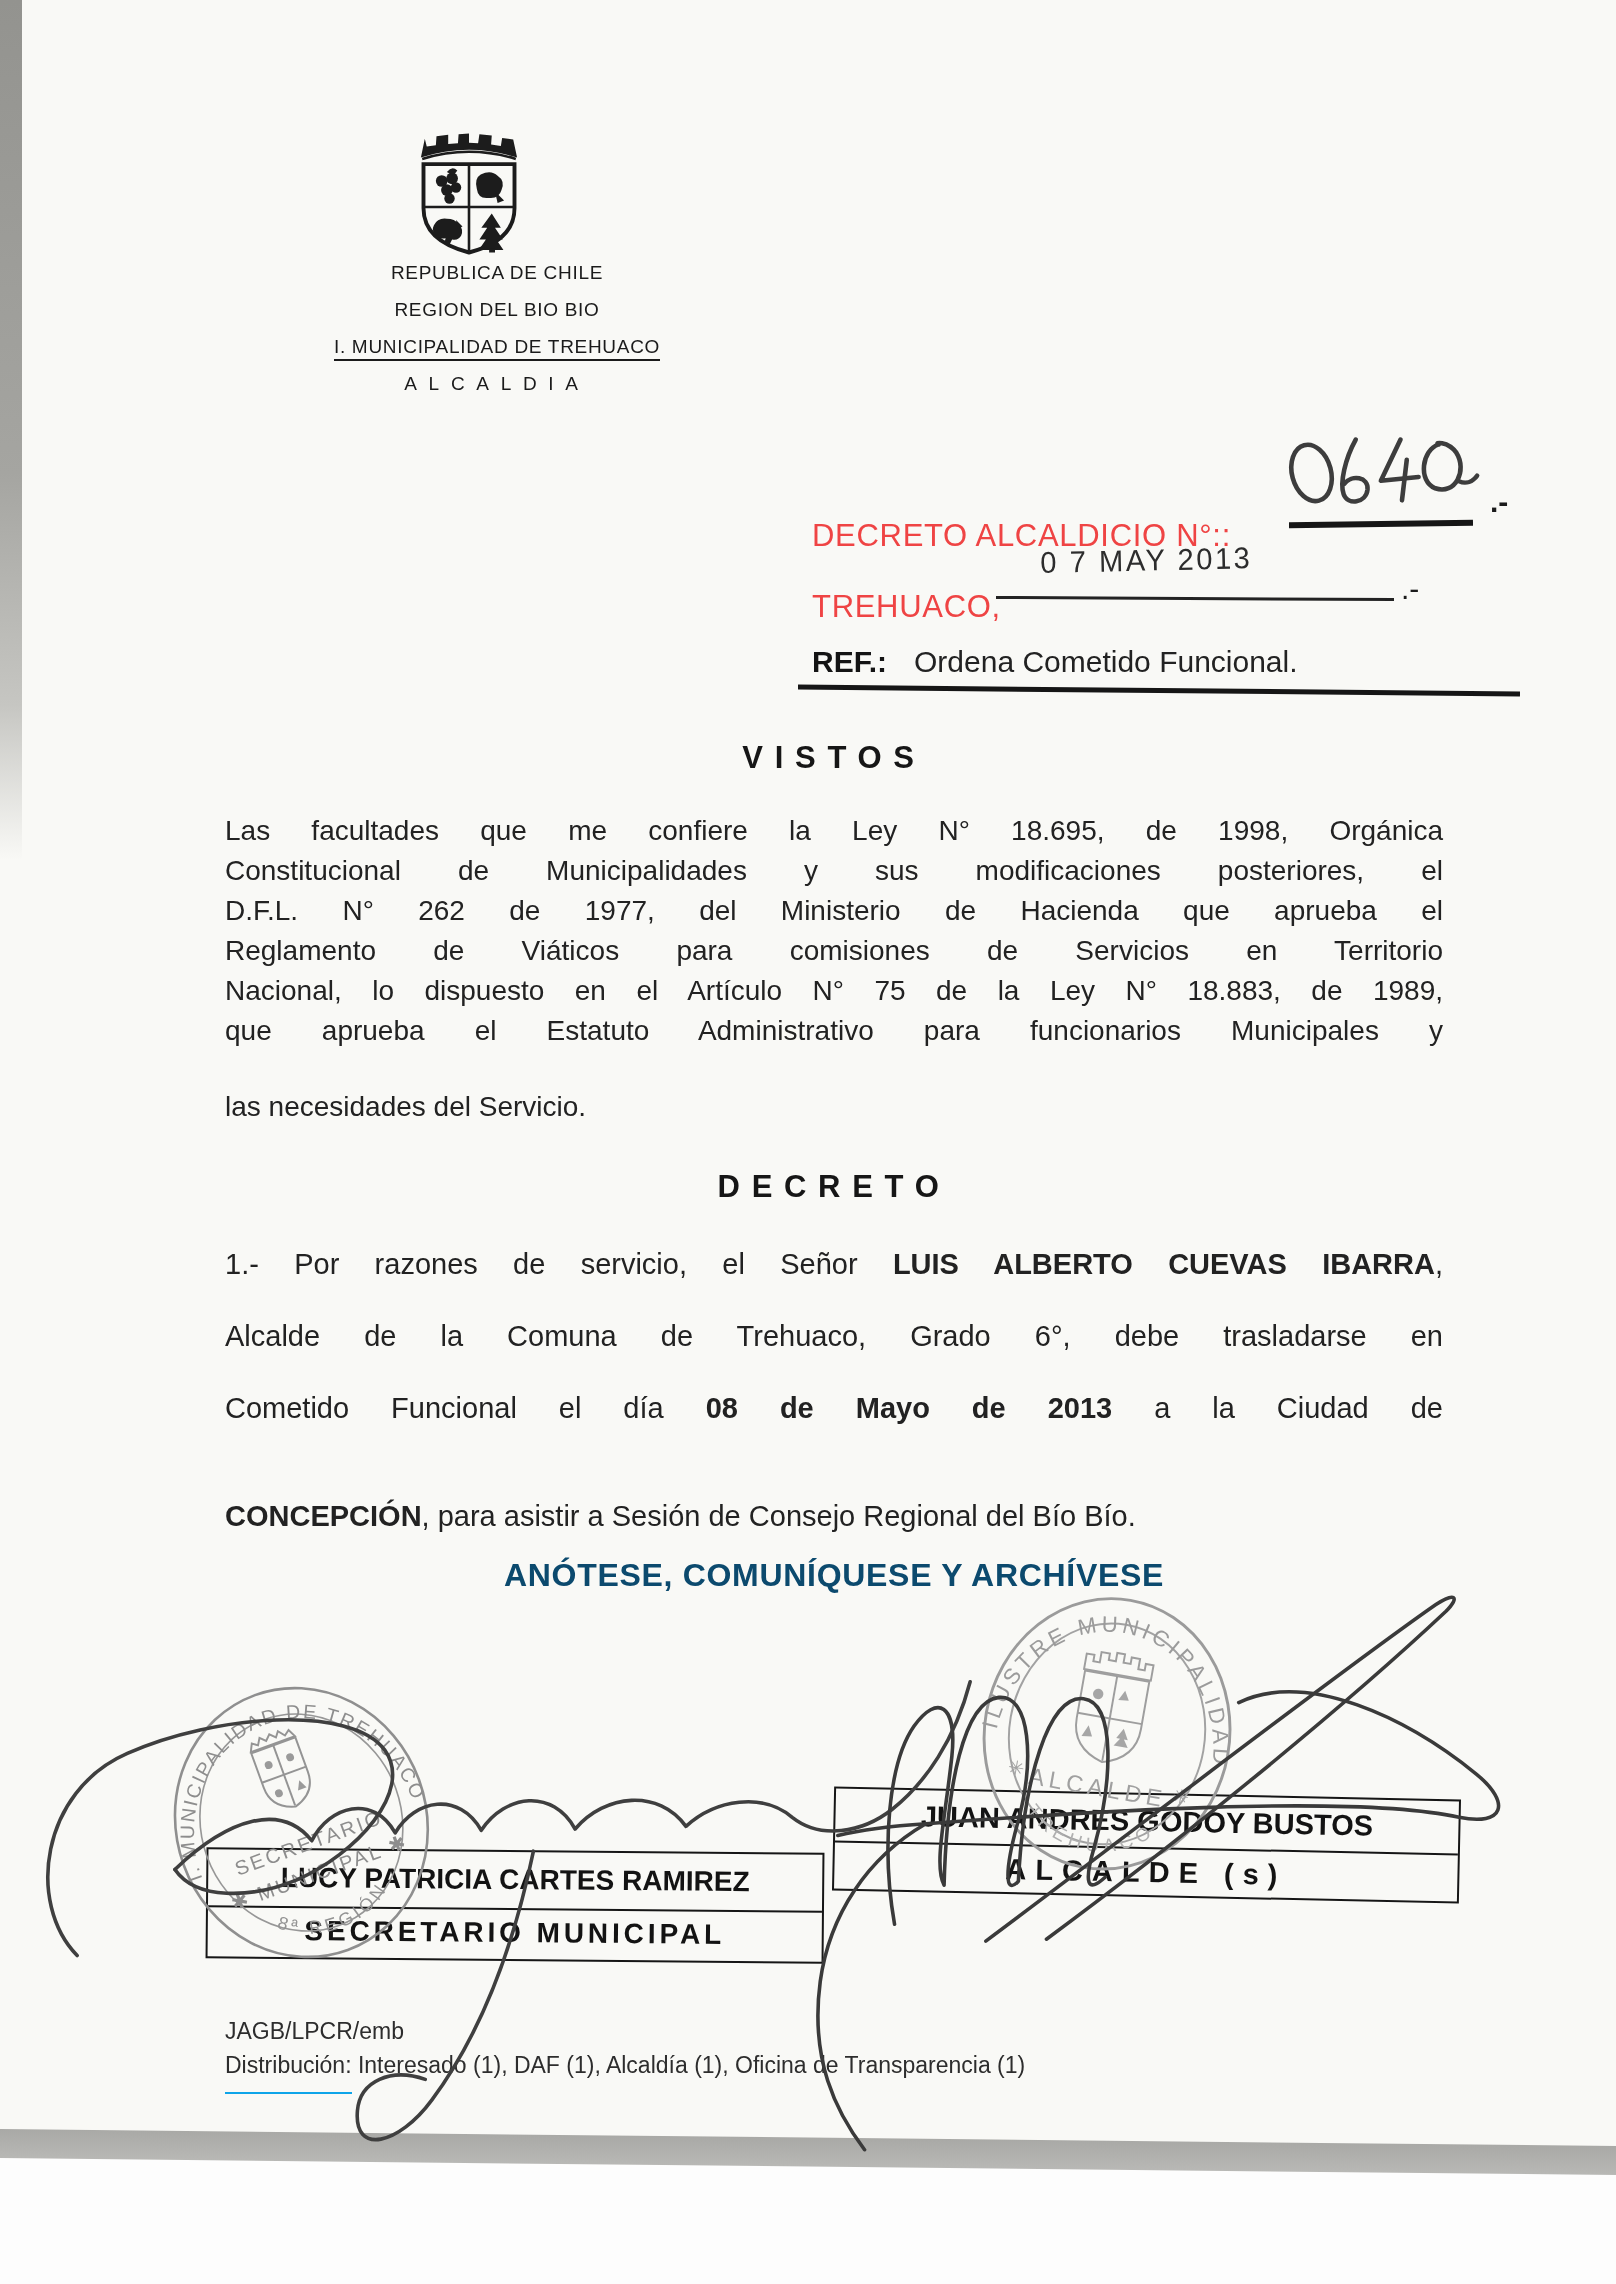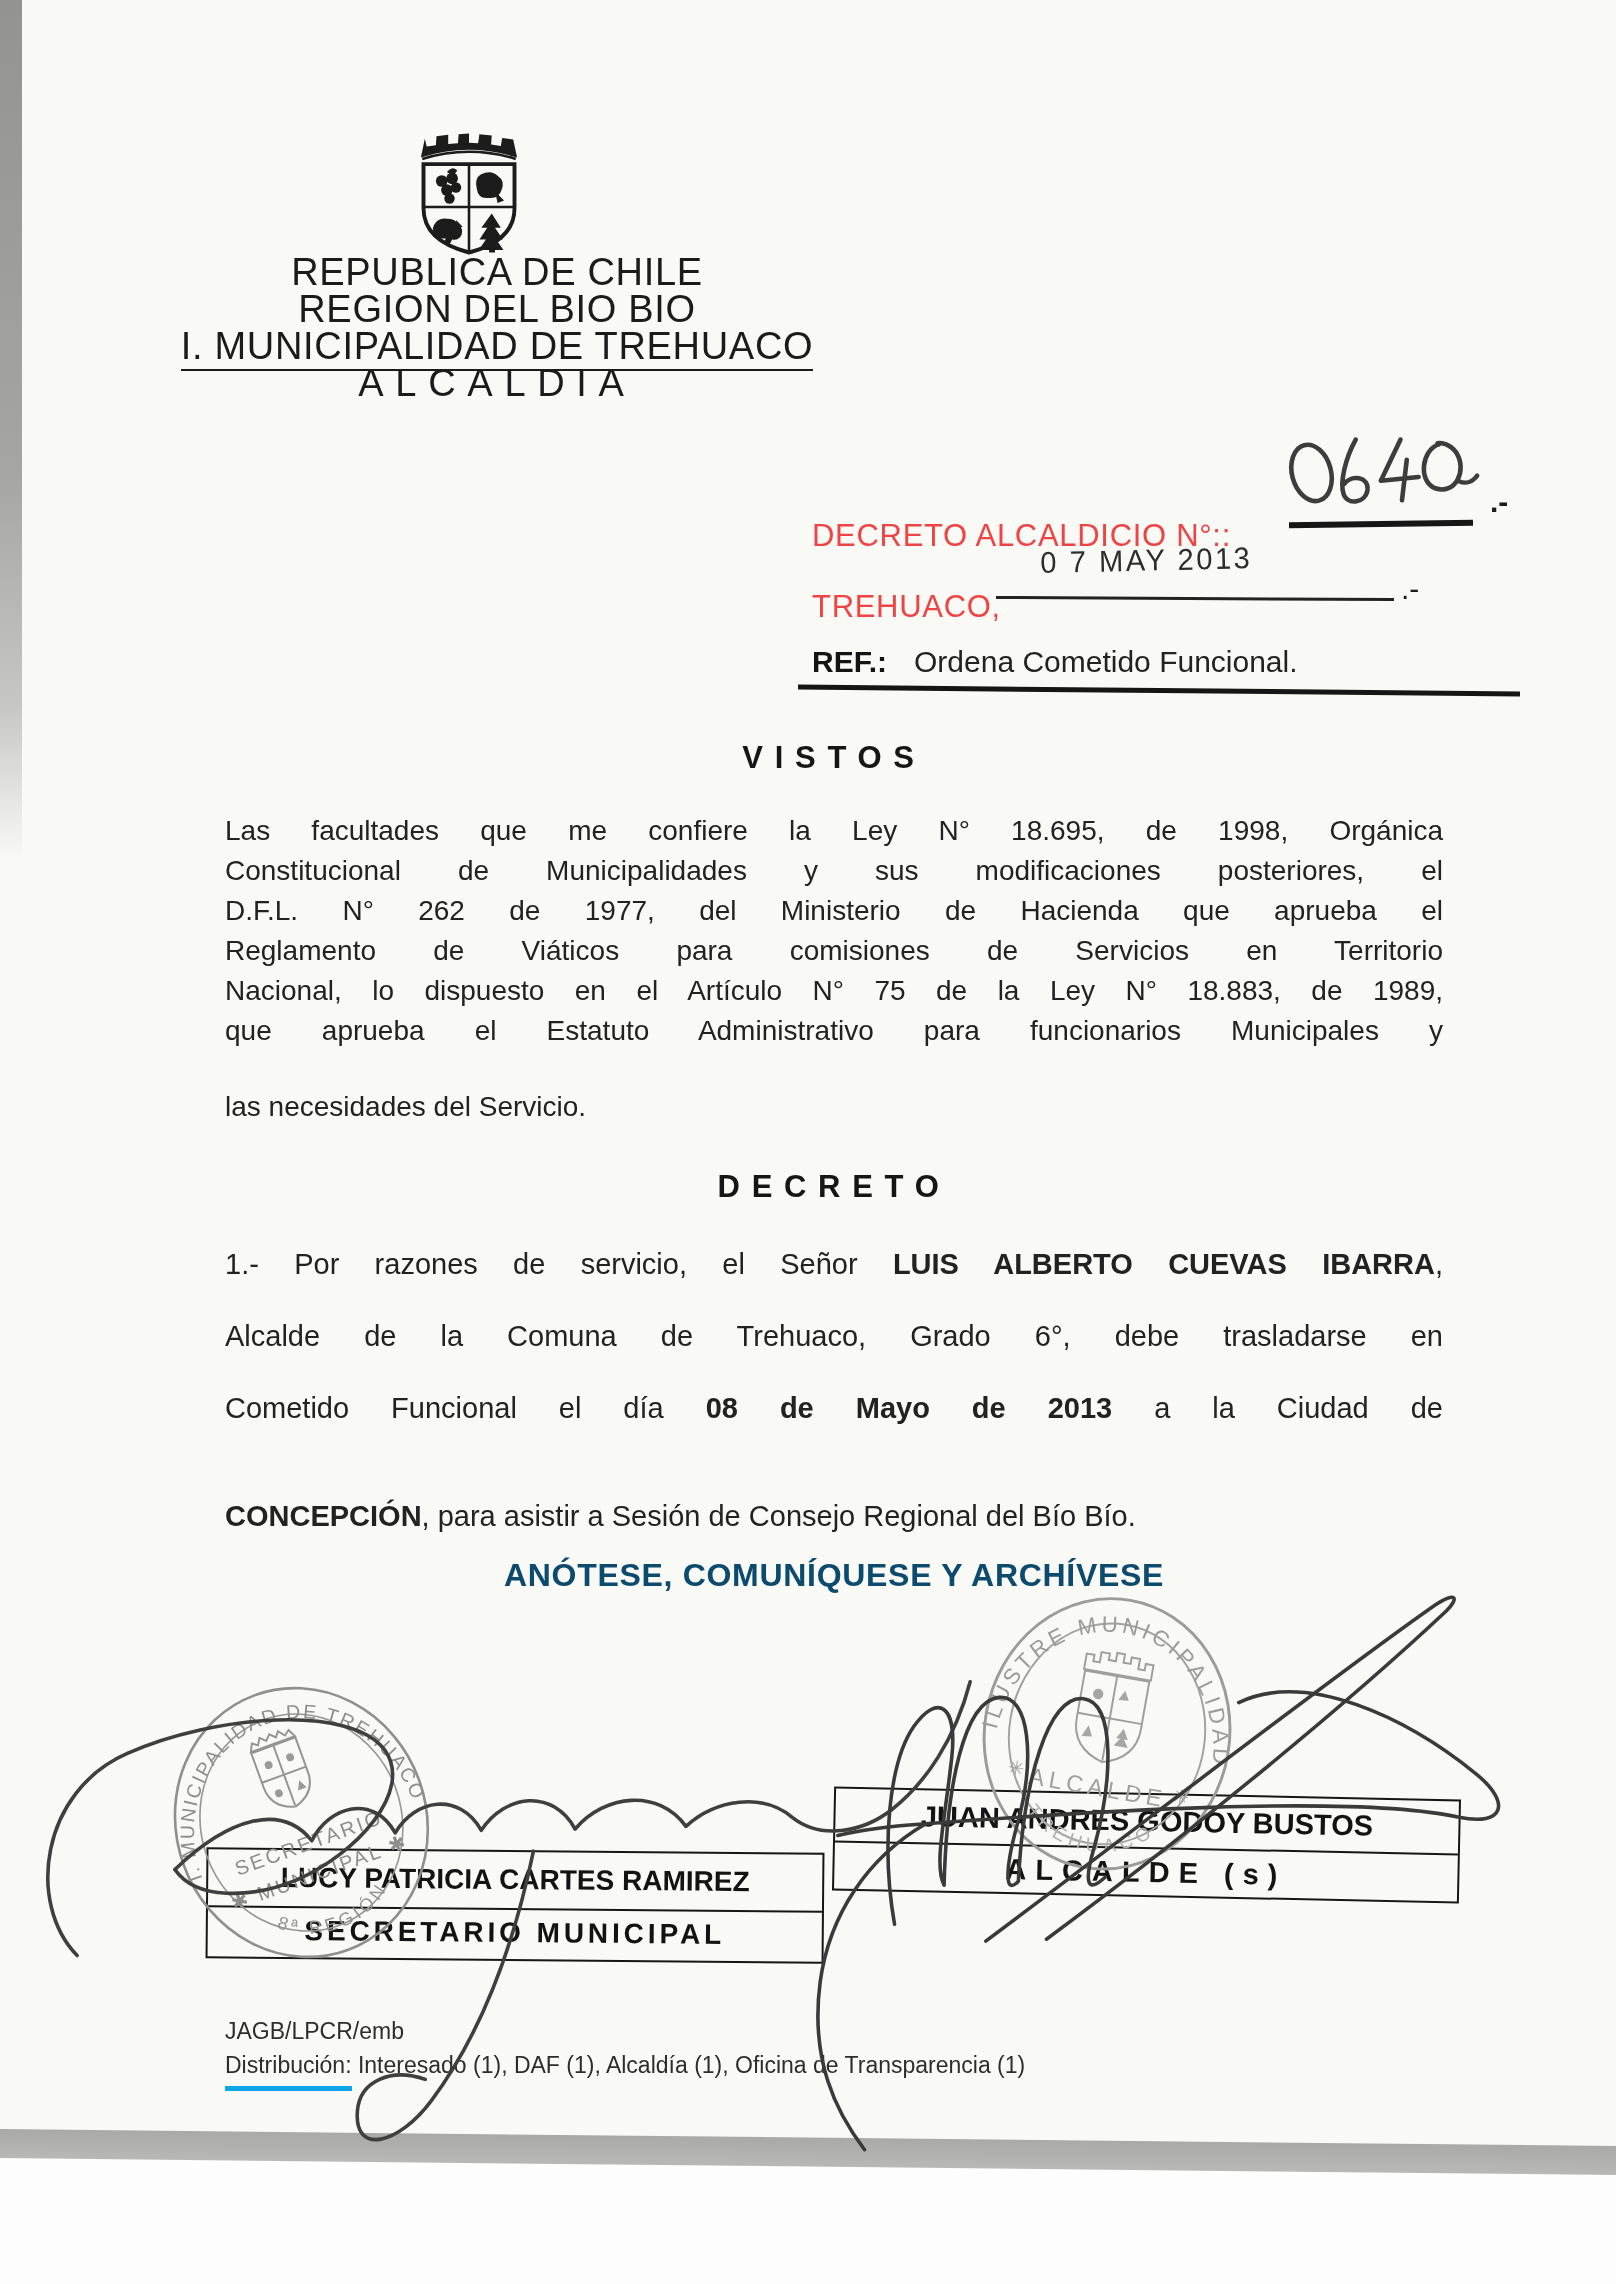--- a/index.html
+++ b/index.html
@@ -10,21 +10,21 @@
   }
   .page{position:absolute;left:0;top:0;width:1617px;height:2284px;background:#f9f9f6;}
   .abs{position:absolute;}
   
   .edge-wedge{left:0;top:0;width:22px;height:860px;
     background:linear-gradient(180deg,#93938f 0%,#a5a5a1 55%,#c6c6c2 82%,rgba(249,249,246,0) 100%);}
   .bottom-white{left:0;top:2152px;width:1617px;height:132px;background:#fdfdfd;}
   .bottom-band{left:-7.8px;top:2129px;width:1637px;height:29px;background:linear-gradient(180deg,#a9a9a6,#b8b8b5);
     transform:rotate(0.6deg);transform-origin:left center;}
   
-  .hdr{left:171px;top:254px;width:652px;text-align:center;font-size:38px;line-height:37px;letter-spacing:0.7px;color:#1b1b1b;}
+  .hdr{left:171px;top:254px;width:652px;text-align:center;font-size:19px;line-height:37px;letter-spacing:0.7px;color:#1b1b1b;}
   .hdr .muni{border-bottom:2.6px solid #1b1b1b;padding-bottom:2px;}
   .hdr .alc{letter-spacing:11.7px;}
   
   .lbl{font-weight:normal;font-size:31px;letter-spacing:0.7px;color:#ef4444;margin-top:32px;}
   .fill-line{background:#161616;}
   .datestamp{font-size:30px;letter-spacing:2.6px;color:#2d2d2d;transform:rotate(-1.3deg) scaleX(.97);transform-origin:left top;}
   .suffix{font-size:30px;color:#1b1b1b;}
   .refline{font-size:30px;color:#222;}
   .refline .reflbl{font-weight:bold;color:#141414;}
   .refline .reftxt{margin-left:27px;}
@@ -41,21 +41,21 @@
   .sigbox{border:2px solid #161616;background:transparent;}
   .sigbox .row{text-align:center;font-weight:bold;color:#131313;}
   .box-left{left:206px;top:1850px;width:614px;transform:rotate(0.5deg);}
   .box-left .r1{font-size:28px;padding-top:11.7px;height:44px;border-bottom:2px solid #161616;}
   .box-left .r2{font-size:28px;letter-spacing:3.9px;padding-top:7.8px;height:42px;}
   .box-right{left:833px;top:1793px;width:623px;transform:rotate(1.2deg);}
   .box-right .r1{font-size:29px;padding-top:10.4px;height:42px;border-bottom:2px solid #161616;}
   .box-right .r2{font-size:29px;letter-spacing:9px;padding-top:6.5px;height:39px;}
   
   .foot{font-size:23px;color:#2d2d2d;}
-  .dist-lbl{border-bottom:5px solid #0ea5e9;padding-bottom:8px;}
+  .dist-lbl{border-bottom:2px solid #0ea5e9;padding-bottom:14px;}
   svg.overlay{left:0;top:0;width:1617px;height:2284px;pointer-events:none;}
   .stamp-text{font-family:"Liberation Sans",sans-serif;}
 </style>
 </head>
 <body>
 
 <div class="page">
 
   <div class="abs edge-wedge"></div>
 

